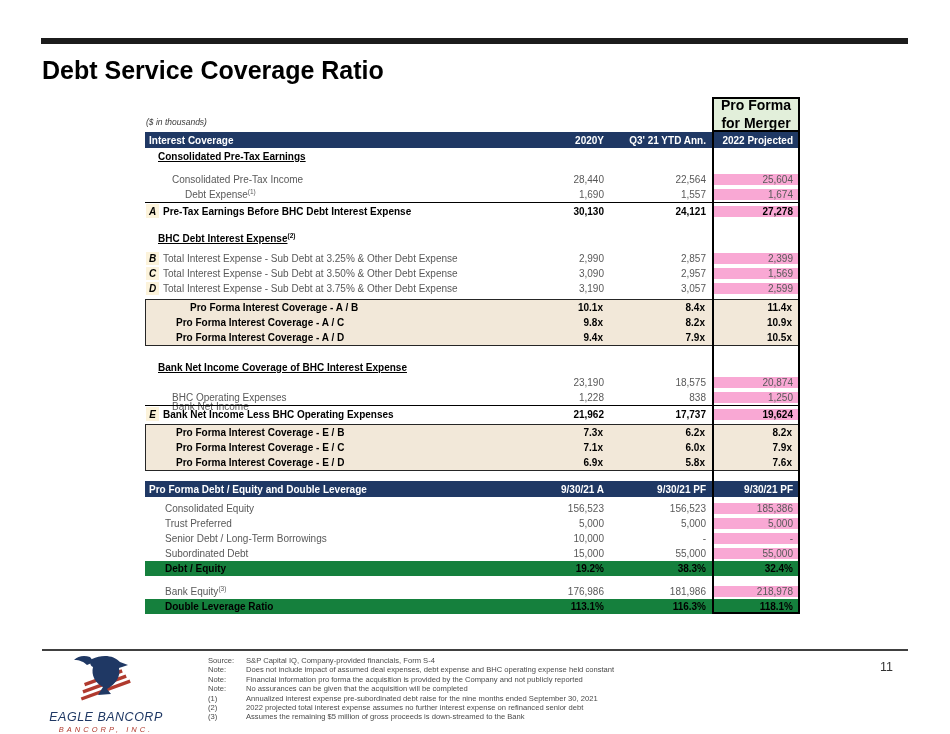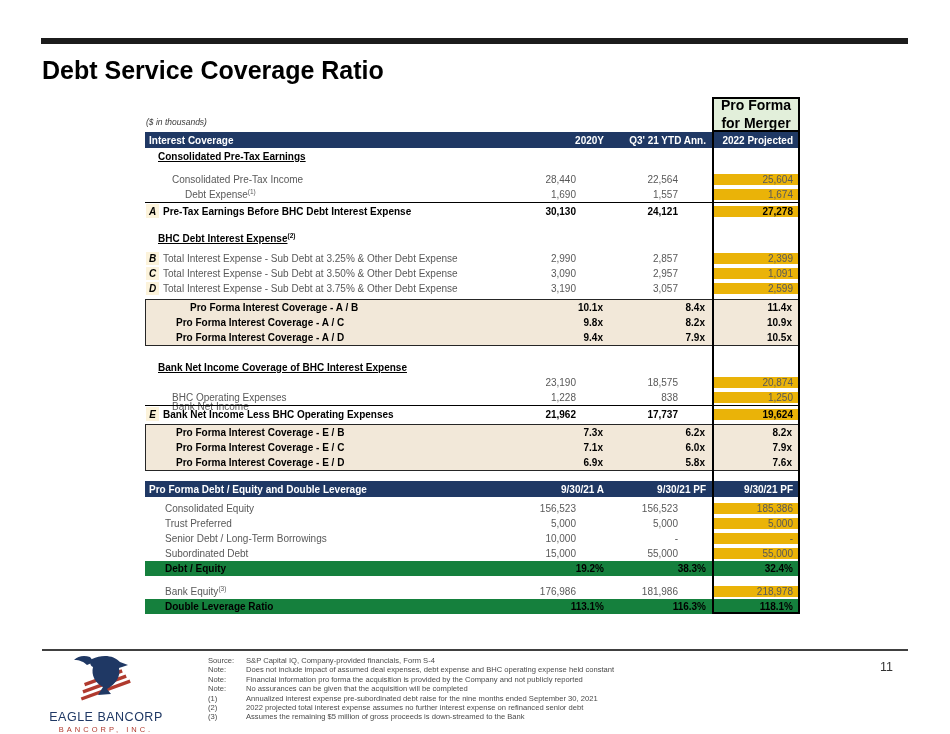--- a/index.html
+++ b/index.html
@@ -17,36 +17,36 @@
   .table{position:absolute;left:145px;top:132px;width:655px;font-size:10px;}
   .navy{display:flex;align-items:center;background:#1F3864;color:#fff;font-weight:bold;height:16px;}
   .navy .nlabel{flex:1;padding-left:4px;}
   .c{box-sizing:border-box;text-align:right;}
   .w1{width:110px;padding-right:8px;}
   .w2{width:100px;padding-right:6px;}
   .w3{width:88px;padding-right:7px;}
 
   .row{display:flex;align-items:center;height:15px;position:relative;color:#595959;}
   .row .lbl{flex:1;box-sizing:border-box;white-space:nowrap;overflow:hidden;}
-  .greencell{background:#eab308;margin-left:28px;}
+  .greencell{background:#f9a8d4;}
   .sectionhead{height:16px;color:#000;}
   .sectionhead .lbl{font-weight:bold;}
   .sectionhead .lbl .ul{text-decoration:underline;}
   .total{height:16px;border-top:1.5px solid #000;font-weight:bold;color:#000;}
   .letterbox{position:absolute;left:1px;top:1px;bottom:1px;width:13px;background:#FCF3DB;
     color:#000;font-style:italic;font-weight:bold;font-size:10px;display:flex;align-items:center;justify-content:center;}
   .ratiobox{border:1.5px solid #262626;background:#F2E8D9;}
   .ratiobox .row{font-weight:bold;color:#000;}
   .tanrow{background:#15803d;font-weight:bold;color:#000;}
   sup{font-size:6.5px;vertical-align:super;display:inline-block;text-decoration:none;}
   .green-frame{position:absolute;left:567px;top:0;width:88px;box-sizing:border-box;
     border:2px solid #000;border-top:none;pointer-events:none;}
 
   .footer-line{position:absolute;left:42px;top:649px;width:866px;height:2px;background:#404040;}
-  .logo{position:absolute;left:38px;top:653px;width:136px;text-align:center;}
+  .logo{position:absolute;left:38px;top:653px;width:136px;text-align:center;font-style:italic;}
   .logo-name{font-size:12.5px;color:#1F3864;letter-spacing:0.5px;margin-top:1px;}
   .logo-sub{font-size:7.5px;color:#B03A2E;letter-spacing:3px;margin-top:1px;}
   .notes{position:absolute;left:208px;top:656px;font-size:7.6px;line-height:9.4px;color:#4a4a4a;}
   .note-row{display:flex;}
   .note-label{width:38px;flex:none;}
   .page-num{position:absolute;left:880px;top:660px;font-size:12.5px;color:#333;}
 </style>
 </head>
 <body>
 
@@ -120,21 +120,21 @@
           <div class="lbl" style="padding-left: 18px;"><span>Total Interest Expense - Sub Debt at 3.25% &amp; Other Debt Expense</span></div>
           <div class="c w1">2,990</div>
           <div class="c w2">2,857</div>
           <div class="c w3 greencell">2,399</div>
         </div>
         <div class="row ">
           <span class="letterbox">C</span>
           <div class="lbl" style="padding-left: 18px;"><span>Total Interest Expense - Sub Debt at 3.50% &amp; Other Debt Expense</span></div>
           <div class="c w1">3,090</div>
           <div class="c w2">2,957</div>
-          <div class="c w3 greencell">1,091</div>
+          <div class="c w3 greencell">1,569</div>
         </div>
         <div class="row ">
           <span class="letterbox">D</span>
           <div class="lbl" style="padding-left: 18px;"><span>Total Interest Expense - Sub Debt at 3.75% &amp; Other Debt Expense</span></div>
           <div class="c w1">3,190</div>
           <div class="c w2">3,057</div>
           <div class="c w3 greencell">2,599</div>
         </div>
         <div class="row " style="height: 3px;">
           <div class="lbl"><span></span></div>

